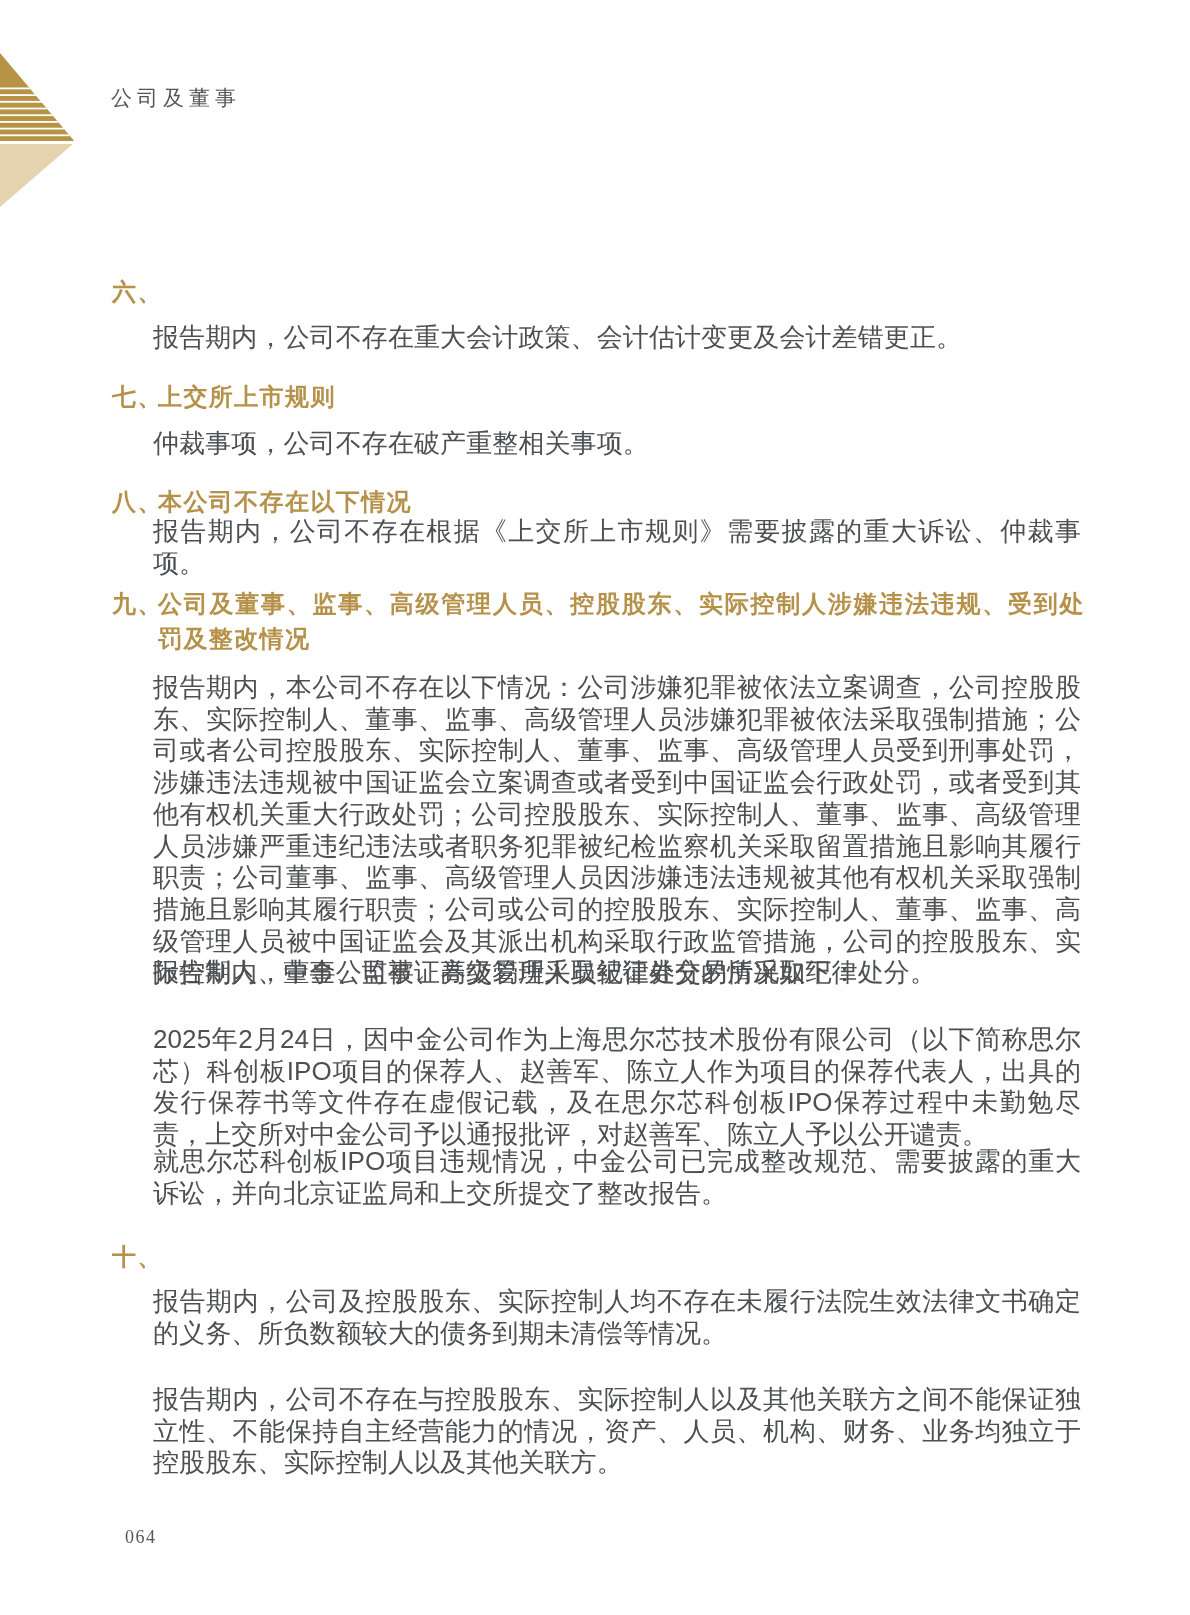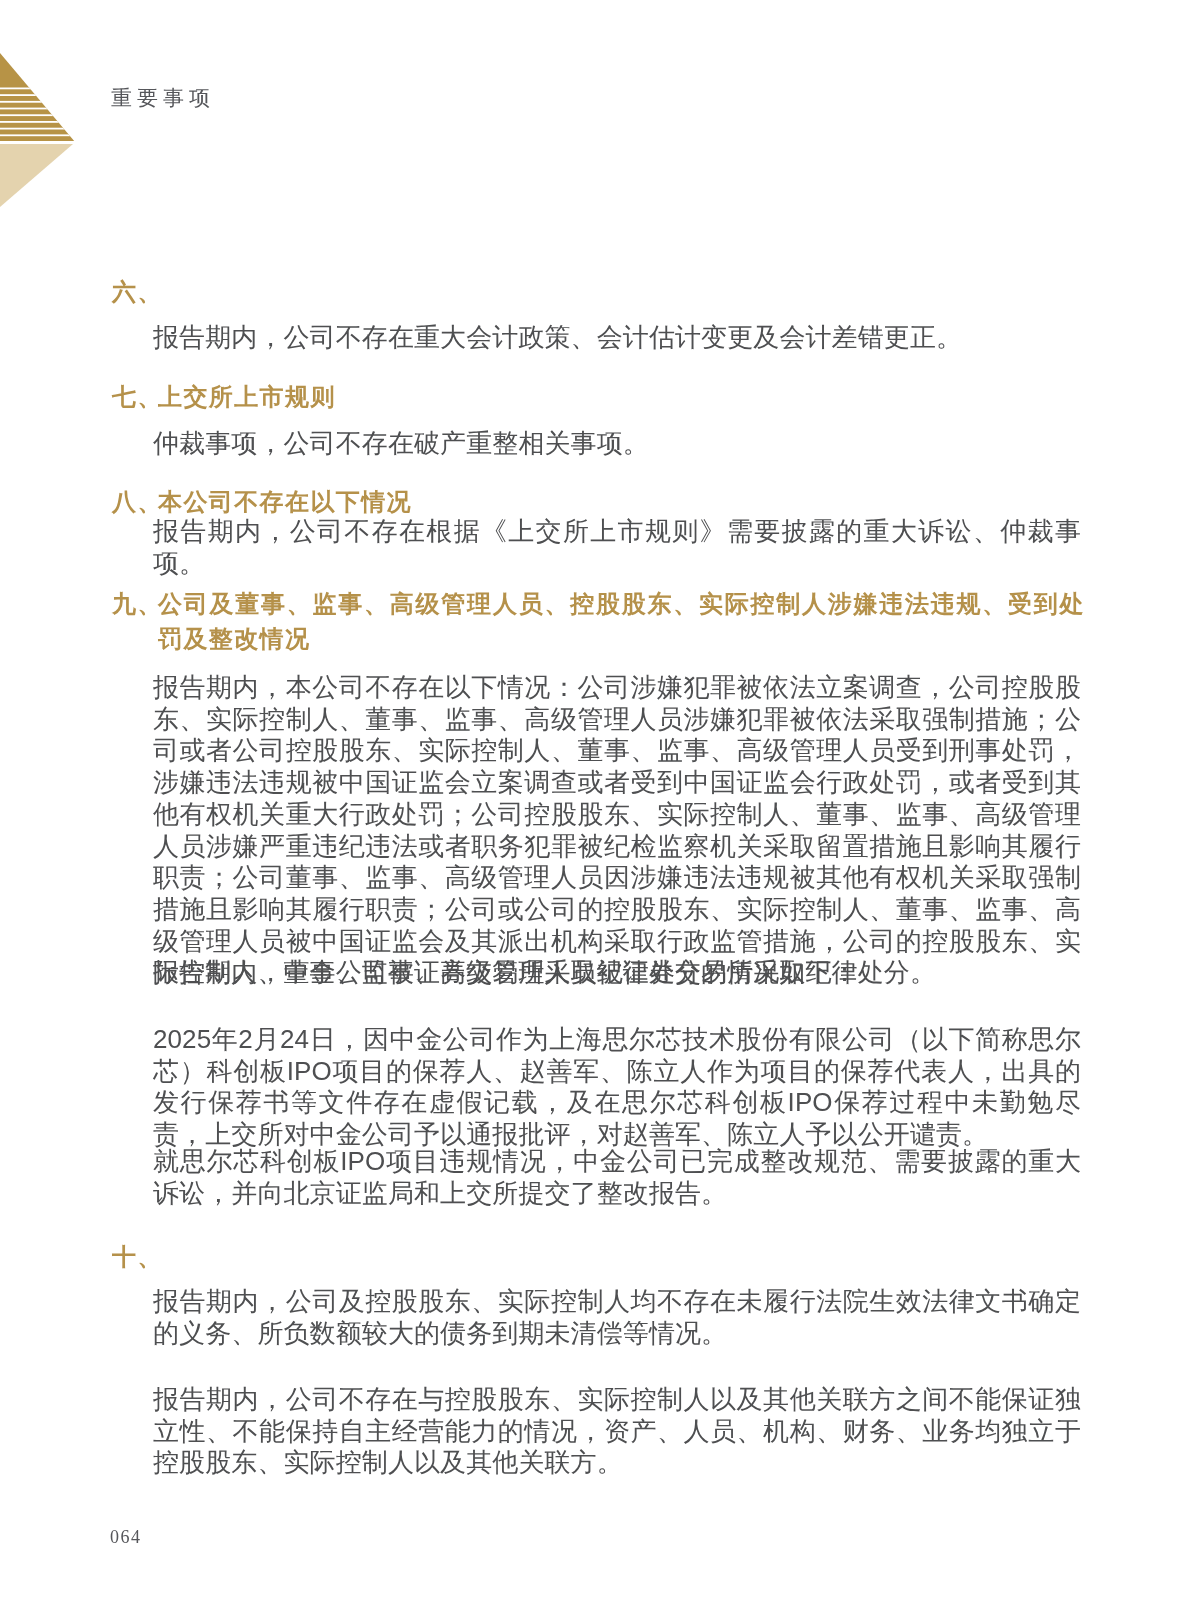--- a/index.html
+++ b/index.html
@@ -34,21 +34,21 @@
   #p8-0{ top:516px; }
   #h9  { top:586px; }
   #p9-0{ top:672px; }
   #p9-1{ top:957px; }
   #p9-2{ top:1024px; }
   #p9-3{ top:1146px; }
   #h10 { top:1239px; }
   #p10-0{ top:1286px; }
   #p10-1{ top:1384px; }
   .page-number {
-    position:absolute; left:110px; top:1527px;
+    position:absolute; left:125px; top:1527px;
     font-family:"Liberation Serif","DejaVu Serif",serif;
     font-size:18px; letter-spacing:1.5px; color:#55565a;
   }
 </style>
 </head>
 <body>
 
 <div class="page">
 
   <svg class="logo" viewBox="0 0 78 154" xmlns="http://www.w3.org/2000/svg" aria-hidden="true">
@@ -65,21 +65,21 @@
       <rect x="0" y="54.6" width="78" height="1.8"></rect>
       <rect x="0" y="61.3" width="78" height="1.8"></rect>
       <rect x="0" y="68.0" width="78" height="1.8"></rect>
       <rect x="0" y="74.7" width="78" height="1.8"></rect>
       <rect x="0" y="81.4" width="78" height="1.8"></rect>
     </g>
     <rect x="0" y="88" width="78" height="3" fill="#ffffff"></rect>
     <polygon points="0,91 73,91 0,154" fill="#e4d3ae"></polygon>
   </svg>
 
-  <div class="doc-header">重要事项</div>
+  <div class="doc-header">公司及董事</div>
 
   <div class="heading" id="h6">
     <span class="hnum">六、</span>
   </div>
   <p class="body" id="p6-0">报告期内，公司不存在重大会计政策、会计估计变更及会计差错更正。</p>
 
   <div class="heading" id="h7">
     <span class="hnum">七、</span><span>上交所上市规则</span>
   </div>
   <p class="body" id="p7-0">仲裁事项，公司不存在破产重整相关事项。</p>

